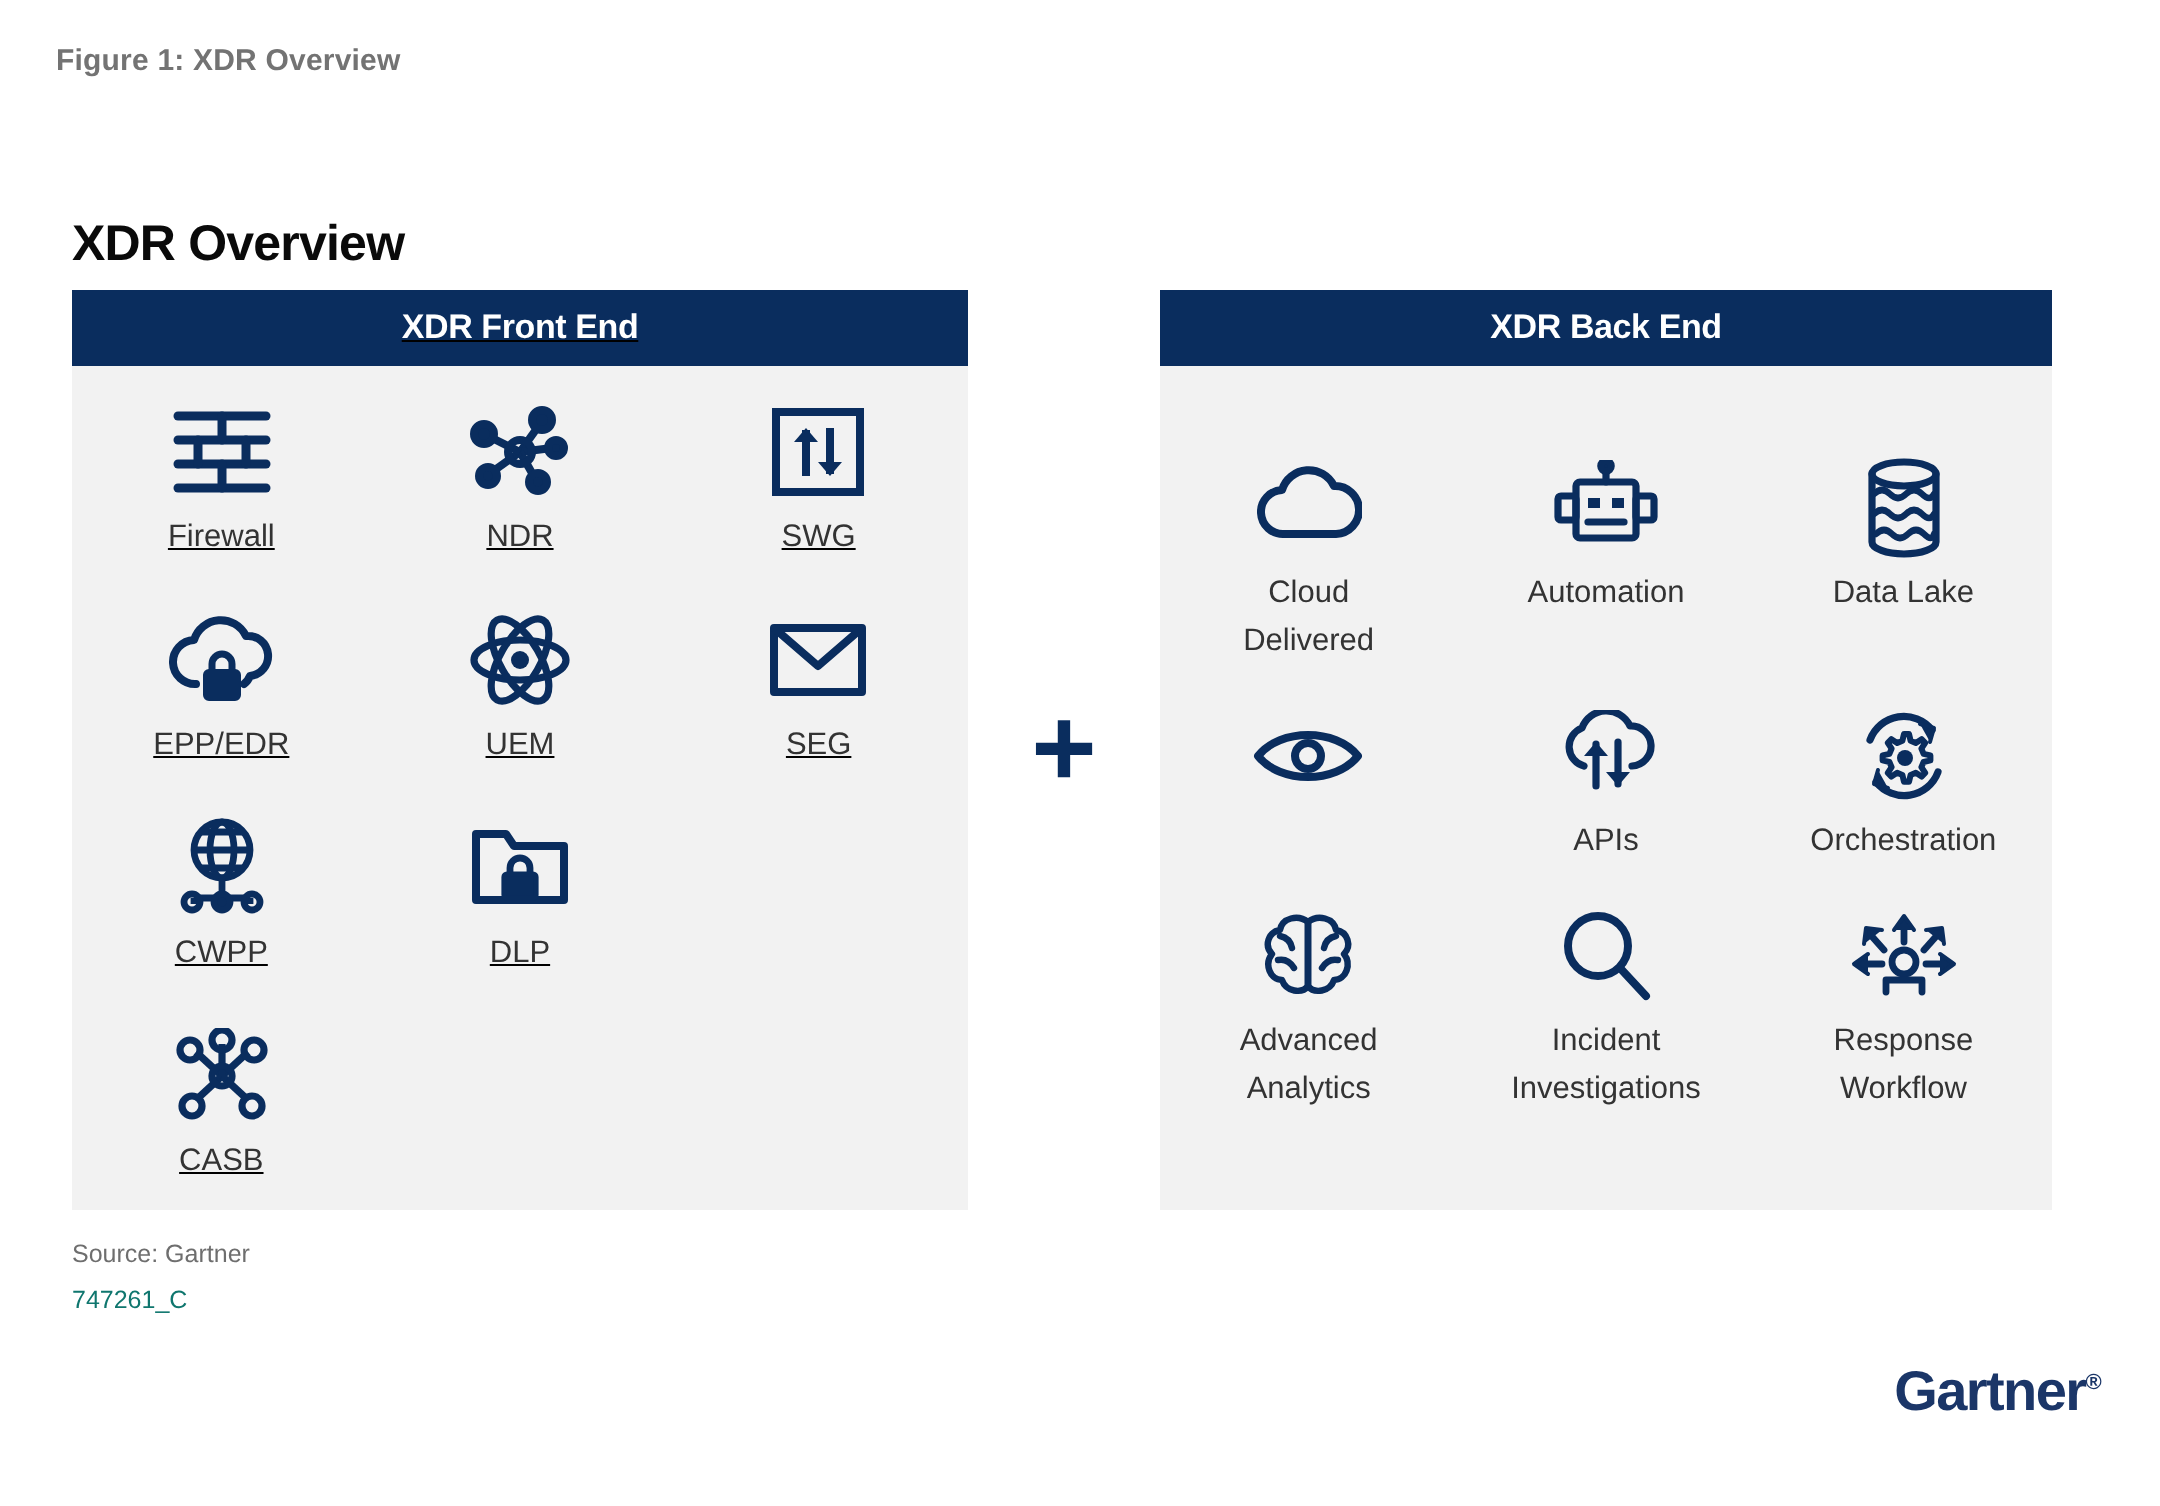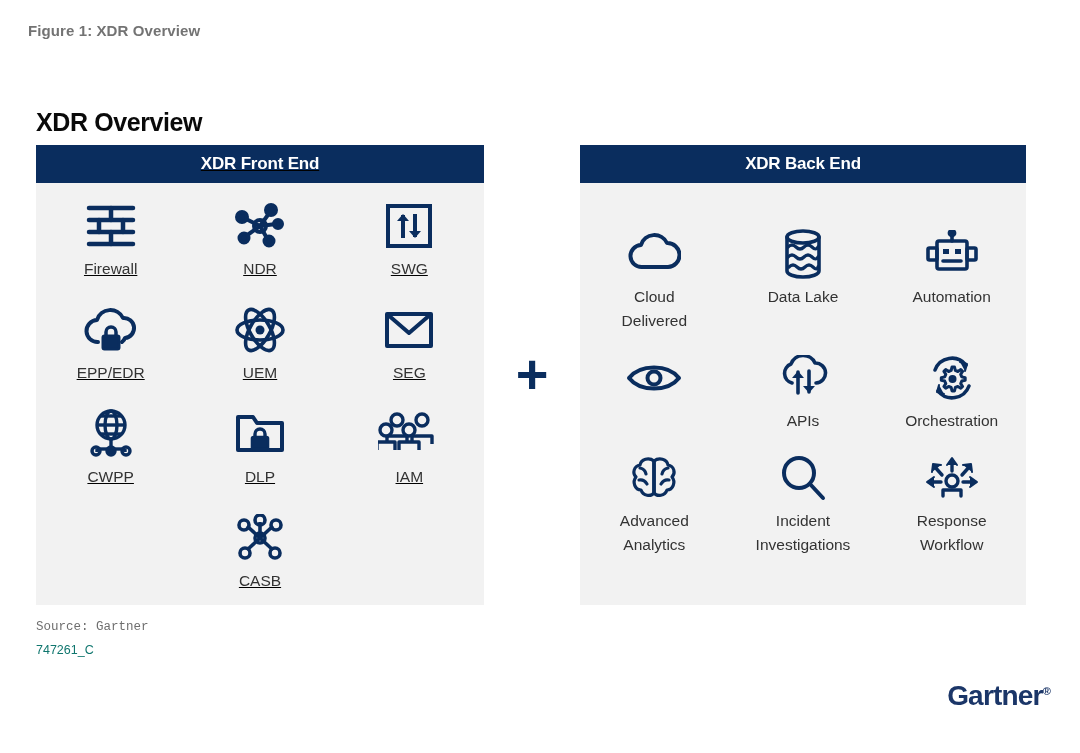--- a/index.html
+++ b/index.html
@@ -109,21 +109,20 @@
     font-weight: bold;
     line-height: 1;
   }
 
   #source-note {
     position: absolute;
     left: 36px;
     top: 620px;
     font-size: 12.5px;
     color: #6e6e6e;
-    font-family: Liberation Mono, monospace;
   }
   #doc-id {
     position: absolute;
     left: 36px;
     top: 643px;
     font-size: 12.5px;
     color: #0f766e;
   }
 
   #gartner-logo {
@@ -252,35 +251,20 @@
       <div class="cell-icon">
         <svg width="52" height="44" viewBox="0 0 52 44" fill="none" stroke="#0a2d5e" stroke-width="4" stroke-linejoin="round">
           <path d="M4 38 V5 h15 l4 6 h25 v27 z"></path>
           <path d="M21 26 v-4 a5 5 0 0 1 10 0 v4" stroke-width="3.4"></path>
           <rect x="18" y="25" width="16" height="12" rx="1.5" fill="#0a2d5e" stroke="#0a2d5e" stroke-width="2.6"></rect>
         </svg>
       </div>
       <div class="cell-label">DLP</div>
     </div>
 
-    <div class="cell">
-      <div class="cell-icon">
-        <svg width="62" height="44" viewBox="0 0 62 44" fill="none" stroke="#0a2d5e" stroke-width="3.4" stroke-linejoin="round">
-          <circle cx="19" cy="8" r="6"></circle>
-          <path d="M9 32 v-8 h20 v8"></path>
-          <circle cx="44" cy="8" r="6"></circle>
-          <path d="M34 32 v-8 h20 v8"></path>
-          <circle cx="8" cy="18" r="6" fill="#f2f2f2"></circle>
-          <path d="M-1 38 v-8 h18 v8" fill="#f2f2f2"></path>
-          <circle cx="31" cy="18" r="6" fill="#f2f2f2"></circle>
-          <path d="M21 38 v-8 h20 v8" fill="#f2f2f2"></path>
-        </svg>
-      </div>
-      <div class="cell-label">IAM</div>
-    </div>
 
     <div class="cell empty">
       <div class="cell-icon"></div>
       <div class="cell-label"></div>
     </div>
 
     <div class="cell">
       <div class="cell-icon">
         <svg width="52" height="48" viewBox="0 0 52 48" fill="none" stroke="#0a2d5e" stroke-width="3.6">
           <line x1="26" y1="24" x2="13" y2="12"></line>
@@ -318,45 +302,45 @@
         <svg width="54" height="42" viewBox="0 0 54 42" fill="none" stroke="#0a2d5e" stroke-width="4" stroke-linecap="round" stroke-linejoin="round">
           <path d="M15 34 A11 11 0 0 1 14 12 A14 14 0 0 1 40 10 A11 11 0 0 1 41 34 Z"></path>
         </svg>
       </div>
       <div class="cell-label">Cloud
 Delivered</div>
     </div>
 
     <div class="cell">
       <div class="cell-icon">
-        <svg width="46" height="50" viewBox="0 0 46 50" fill="none" stroke="#0a2d5e" stroke-width="3.6" stroke-linecap="round">
-          <path d="M7 8 v34 a16 6 0 0 0 32 0 V8"></path>
-          <ellipse cx="23" cy="8" rx="16" ry="6"></ellipse>
-          <path d="M8 18 q4 -4 8 0 t8 0 t8 0 t6 0" stroke-width="3.2"></path>
-          <path d="M8 28 q4 -4 8 0 t8 0 t8 0 t6 0" stroke-width="3.2"></path>
-          <path d="M9 38 q4 -4 8 0 t8 0 t8 0 t5 0" stroke-width="3.2"></path>
-        </svg>
-      </div>
-      <div class="cell-label">Data Lake</div>
-    </div>
-
-    <div class="cell">
-      <div class="cell-icon">
         <svg width="54" height="48" viewBox="0 0 54 48" fill="none" stroke="#0a2d5e" stroke-width="3.6" stroke-linejoin="round" stroke-linecap="round">
           <line x1="27" y1="4" x2="27" y2="11"></line>
           <circle cx="27" cy="3" r="2.6" fill="#0a2d5e"></circle>
           <rect x="12" y="11" width="30" height="28" rx="2"></rect>
           <rect x="3" y="18" width="9" height="12" rx="1.5"></rect>
           <rect x="42" y="18" width="9" height="12" rx="1.5"></rect>
           <rect x="18" y="19" width="6" height="5" fill="#0a2d5e" stroke="none"></rect>
           <rect x="30" y="19" width="6" height="5" fill="#0a2d5e" stroke="none"></rect>
           <line x1="18" y1="31" x2="36" y2="31" stroke-width="3.6"></line>
         </svg>
       </div>
       <div class="cell-label">Automation</div>
+    </div>
+
+    <div class="cell">
+      <div class="cell-icon">
+        <svg width="46" height="50" viewBox="0 0 46 50" fill="none" stroke="#0a2d5e" stroke-width="3.6" stroke-linecap="round">
+          <path d="M7 8 v34 a16 6 0 0 0 32 0 V8"></path>
+          <ellipse cx="23" cy="8" rx="16" ry="6"></ellipse>
+          <path d="M8 18 q4 -4 8 0 t8 0 t8 0 t6 0" stroke-width="3.2"></path>
+          <path d="M8 28 q4 -4 8 0 t8 0 t8 0 t6 0" stroke-width="3.2"></path>
+          <path d="M9 38 q4 -4 8 0 t8 0 t8 0 t5 0" stroke-width="3.2"></path>
+        </svg>
+      </div>
+      <div class="cell-label">Data Lake</div>
     </div>
 
     <div class="cell">
       <div class="cell-icon">
         <svg width="56" height="36" viewBox="0 0 56 36" fill="none" stroke="#0a2d5e" stroke-width="4" stroke-linejoin="round">
           <path d="M3 18 C14 4 42 4 53 18 C42 32 14 32 3 18 Z"></path>
           <circle cx="28" cy="18" r="6.5"></circle>
         </svg>
       </div>
     </div>

